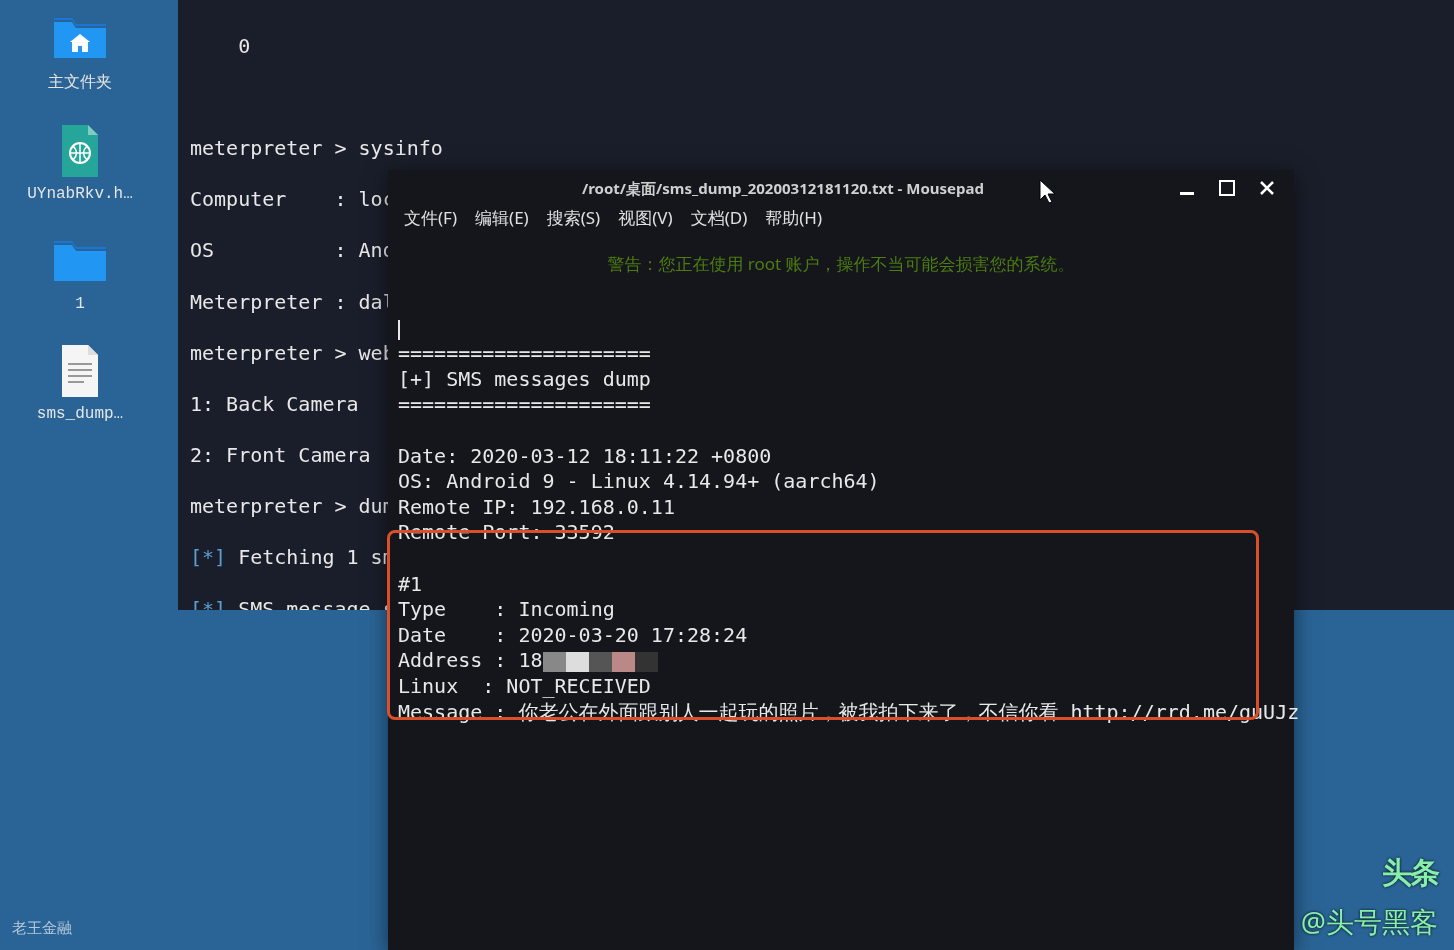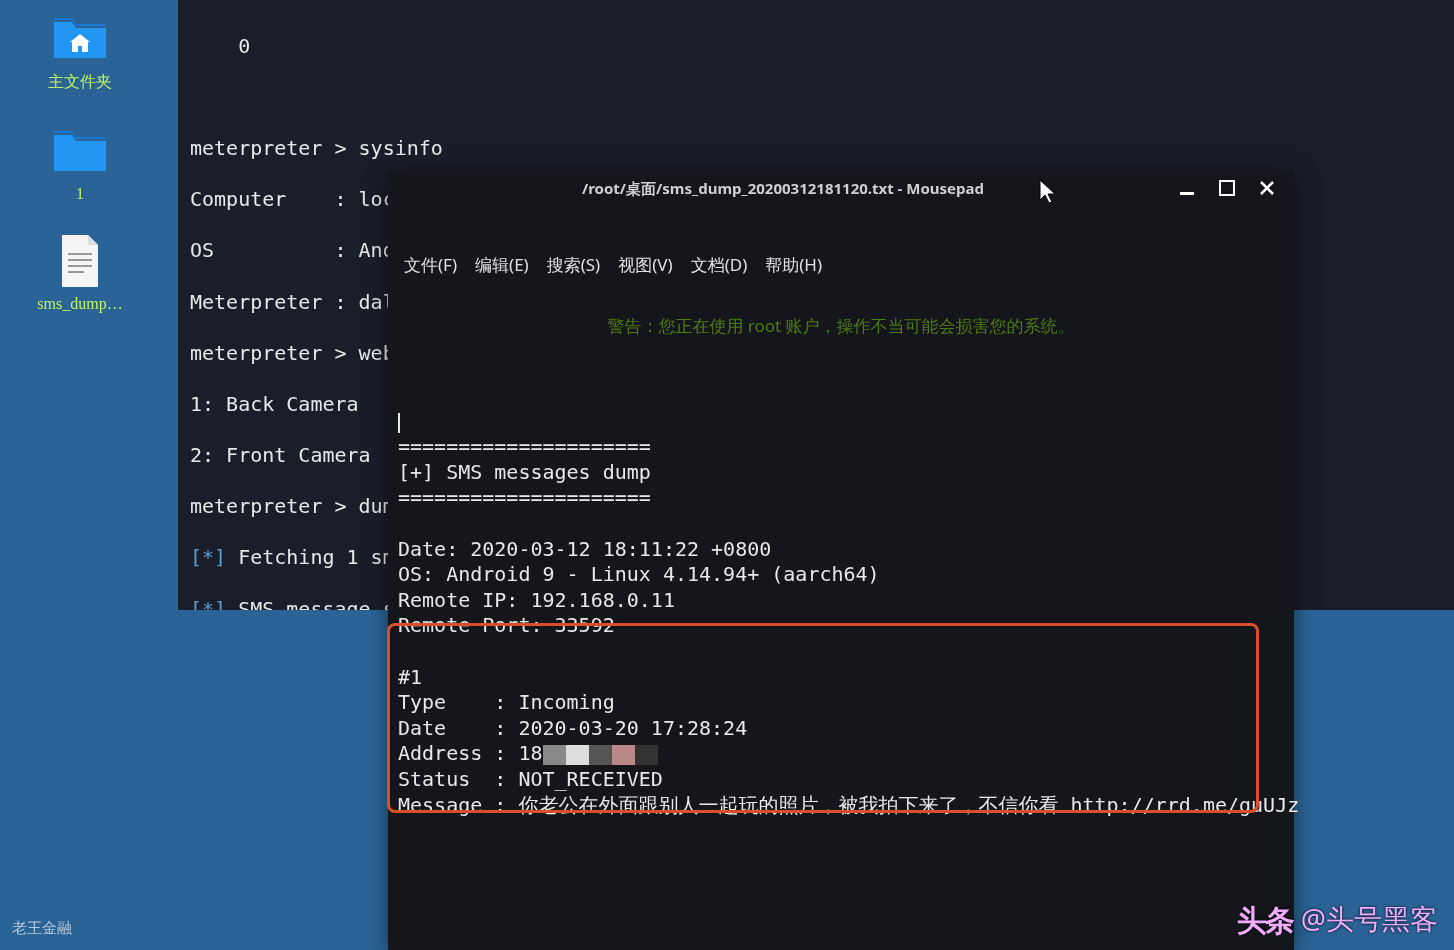--- a/index.html
+++ b/index.html
@@ -27,24 +27,24 @@
     }
     .desktop-icon .icon-img {
       width: 56px;
       height: 56px;
       display: flex;
       align-items: center;
       justify-content: center;
       margin-bottom: 6px;
     }
     .desktop-icon .icon-label {
-      color: #bef264;
+      color: #e5e5e5;
       font-size: 16px;
       text-align: left;
-      font-family: Liberation Serif, serif;
+      font-family: Liberation Mono, monospace;
       max-width: 130px;
       white-space: nowrap;
       overflow: hidden;
       text-overflow: ellipsis;
     }
     .folder-svg { width: 56px; height: 48px; }
     .file-svg { width: 44px; height: 56px; }
 
     
     .terminal-window {
@@ -69,21 +69,20 @@
     .mousepad-window {
       position: absolute;
       top: 170px;
       left: 388px;
       width: 906px;
       height: 780px;
       background: #14161c;
       display: flex;
       flex-direction: column;
       box-shadow: 0 4px 20px rgba(0,0,0,0.5);
-      gap: 31px;
     }
     .mp-titlebar {
       height: 36px;
       background: #14161c;
       display: flex;
       align-items: center;
       position: relative;
       color: #d0d0d0;
       font-family: "Noto Sans", sans-serif;
       font-size: 15px;
@@ -114,21 +113,21 @@
       top: 178px;
       left: 1038px;
       color: #fff;
       font-size: 24px;
       pointer-events: none;
     }
     .mp-menubar {
       height: 40px;
       background: #14161c;
       display: flex;
-      align-items: flex-end;
+      align-items: flex-start;
       gap: 18px;
       padding: 0 16px;
       color: #e0e0e0;
       font-family: "Noto Sans", sans-serif;
       font-size: 17px;
     }
     .mp-menubar .menu-item { cursor: pointer; }
     .mp-warning {
       text-align: center;
       color: #4d7c0f;
@@ -175,47 +174,59 @@
       bottom: 12px;
       left: 12px;
       color: rgba(255,255,255,0.65);
       font-family: "Noto Sans", sans-serif;
       font-size: 15px;
     }
     .watermark-br {
       position: absolute;
       bottom: 8px;
       right: 16px;
-      color: #f0abfc;
+      color: #86efac;
       font-family: "Noto Sans", sans-serif;
       font-size: 28px;
       display: flex;
-      align-items: flex-start;
+      align-items: flex-end;
       gap: 8px;
       text-shadow: 0 0 3px #000;
+      flex-direction: column;
     }
     .tt-logo {
       font-weight: 900;
       letter-spacing: -2px;
       font-size: 30px;
     }
   </style>
 </head>
 <body>
 
 <div class="desktop-icons">
   <div class="desktop-icon">
     <div class="icon-img">
       <svg class="folder-svg" viewBox="0 0 56 48">
           <path d="M2 8 L20 8 L24 14 L54 14 L54 44 L2 44 Z" fill="#2196f3"></path>
           <path d="M2 6 L20 6 L24 12 L54 12 L54 10 L24 10 L20 4 L2 4 Z" fill="#1976d2"></path>
           <path d="M28 20 L38 28 L36 28 L36 38 L30 38 L30 32 L26 32 L26 38 L20 38 L20 28 L18 28 Z" fill="#fff"></path>
         </svg>
     </div>
     <div class="icon-label">主文件夹</div>
+  </div>
+  <div class="desktop-icon">
+    <div class="icon-img">
+      <svg class="file-svg" viewBox="0 0 44 56">
+          <path d="M4 2 L30 2 L40 12 L40 54 L4 54 Z" fill="#26a69a"></path>
+          <path d="M30 2 L30 12 L40 12 Z" fill="#80cbc4"></path>
+          <circle cx="22" cy="30" r="10" fill="none" stroke="#fff" stroke-width="2"></circle>
+          <path d="M12 30 L32 30 M22 20 L22 40 M15 23 Q22 30 15 37 M29 23 Q22 30 29 37" stroke="#fff" stroke-width="1.5" fill="none"></path>
+        </svg>
+    </div>
+    <div class="icon-label">UYnabRkv.h…</div>
   </div>
   <div class="desktop-icon">
     <div class="icon-img">
       <svg class="folder-svg" viewBox="0 0 56 48">
           <path d="M2 8 L20 8 L24 14 L54 14 L54 44 L2 44 Z" fill="#2196f3"></path>
           <path d="M2 6 L20 6 L24 12 L54 12 L54 10 L24 10 L20 4 L2 4 Z" fill="#1976d2"></path>
         </svg>
     </div>
     <div class="icon-label">1</div>
   </div>
@@ -301,21 +312,21 @@
 
 <span>Date: 2020-03-12 18:11:22 +0800</span>
 <span>OS: Android 9 - Linux 4.14.94+ (aarch64)</span>
 <span>Remote IP: 192.168.0.11</span>
 <span>Remote Port: 33592</span>
 
 <span>#1</span>
 <span>Type    : Incoming</span>
 <span>Date    : 2020-03-20 17:28:24</span>
 <span><span>Address : 18</span><span class="censor"></span></span>
-<span>Status  : NOT_RECEIVED</span>
+<span>Linux  : NOT_RECEIVED</span>
 <span>Message : 你老公在外面跟别人一起玩的照片，被我拍下来了，不信你看 http://rrd.me/guUJz</span>
     <div class="highlight-box" style="top:244px; left:-1px; width:872px; height:190px;"></div>
   </div>
 </div>
 
 <div class="mp-cursor-arrow">
   <svg width="22" height="28" viewBox="0 0 22 28">
       <path d="M2 2 L2 22 L7 17 L11 25 L14 24 L10 16 L17 16 Z" fill="#fff" stroke="#000" stroke-width="1"></path>
     </svg>
 </div>

